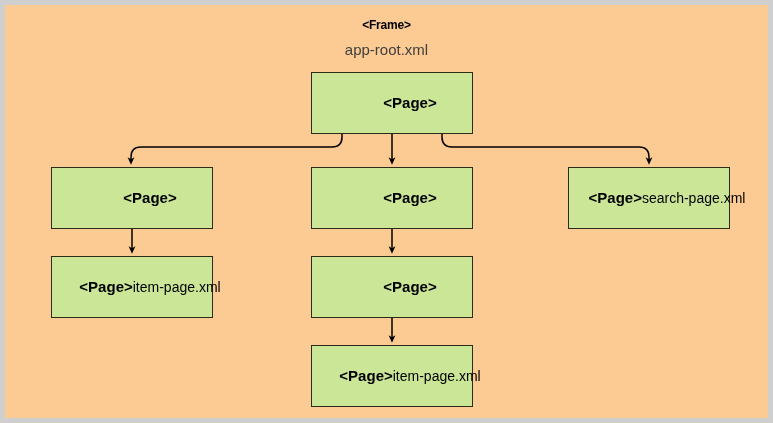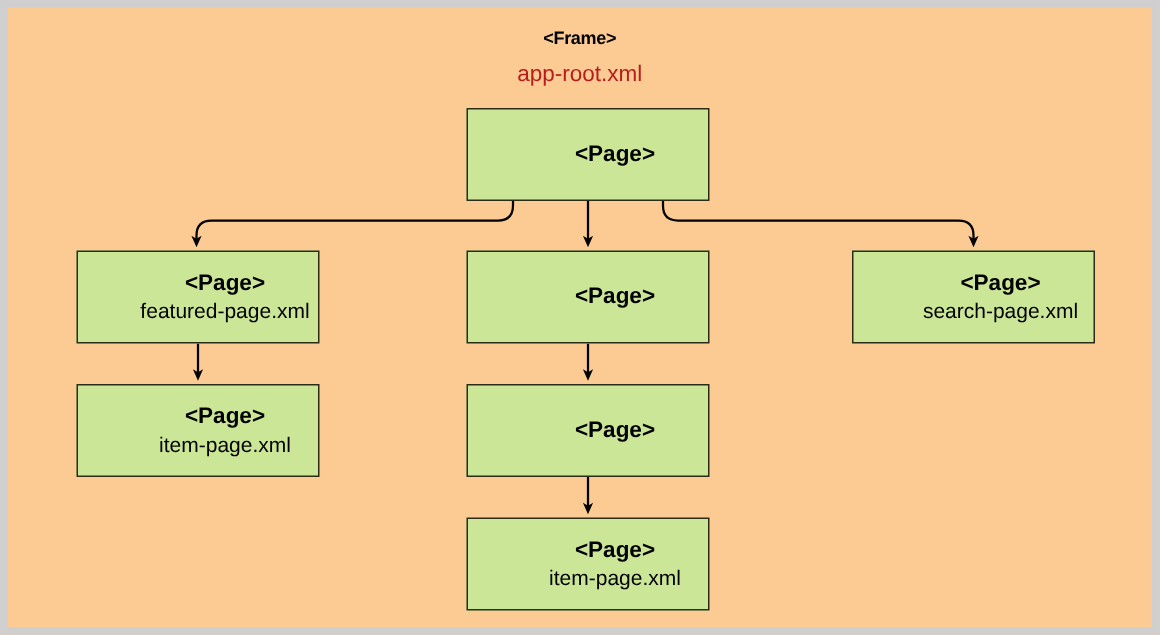--- a/index.html
+++ b/index.html
@@ -42,30 +42,30 @@
     letter-spacing: -0.2px;
   }
   .frame-sub {
     position: absolute;
     left: 0;
     top: 36px;
     width: 763px;
     text-align: center;
     font-size: 15px;
     font-weight: normal;
-    color: #b91c1c;
+    color: #404040;
     line-height: 1.15;
   }
   .node {
     position: absolute;
     box-sizing: border-box;
     background: #cce698;
     border: 1.6px solid #2b2b18;
     display: flex;
-    flex-direction: column;
+    flex-direction: row;
     align-items: center;
     justify-content: center;
     line-height: 1.2;
     padding-left: 36px;
   }
   .node .type {
     font-size: 15px;
     font-weight: bold;
     color: #000000;
     white-space: nowrap;
@@ -105,21 +105,20 @@
 
     <path d="M 387 313 L 387 334" fill="none" stroke="#000000" stroke-width="1.5" marker-end="url(#arrowhead)"></path>
   </svg>
 
   <div class="node" id="node-hub" style="left: 306px; top: 67px; width: 162px; height: 62px; background: rgb(204, 230, 152); border-color: rgb(43, 43, 24);">
     <span class="type">&lt;Page&gt;</span>
   </div>
 
   <div class="node" id="node-featured" style="left: 46px; top: 162px; width: 162px; height: 62px; background: rgb(204, 230, 152); border-color: rgb(43, 43, 24);">
     <span class="type">&lt;Page&gt;</span>
-    <span class="file">featured-page.xml</span>
   </div>
 
   <div class="node" id="node-featured-item" style="left: 46px; top: 251px; width: 162px; height: 62px; background: rgb(204, 230, 152); border-color: rgb(43, 43, 24);">
     <span class="type">&lt;Page&gt;</span>
     <span class="file">item-page.xml</span>
   </div>
 
   <div class="node" id="node-browse" style="left: 306px; top: 162px; width: 162px; height: 62px; background: rgb(204, 230, 152); border-color: rgb(43, 43, 24);">
     <span class="type">&lt;Page&gt;</span>
   </div>

